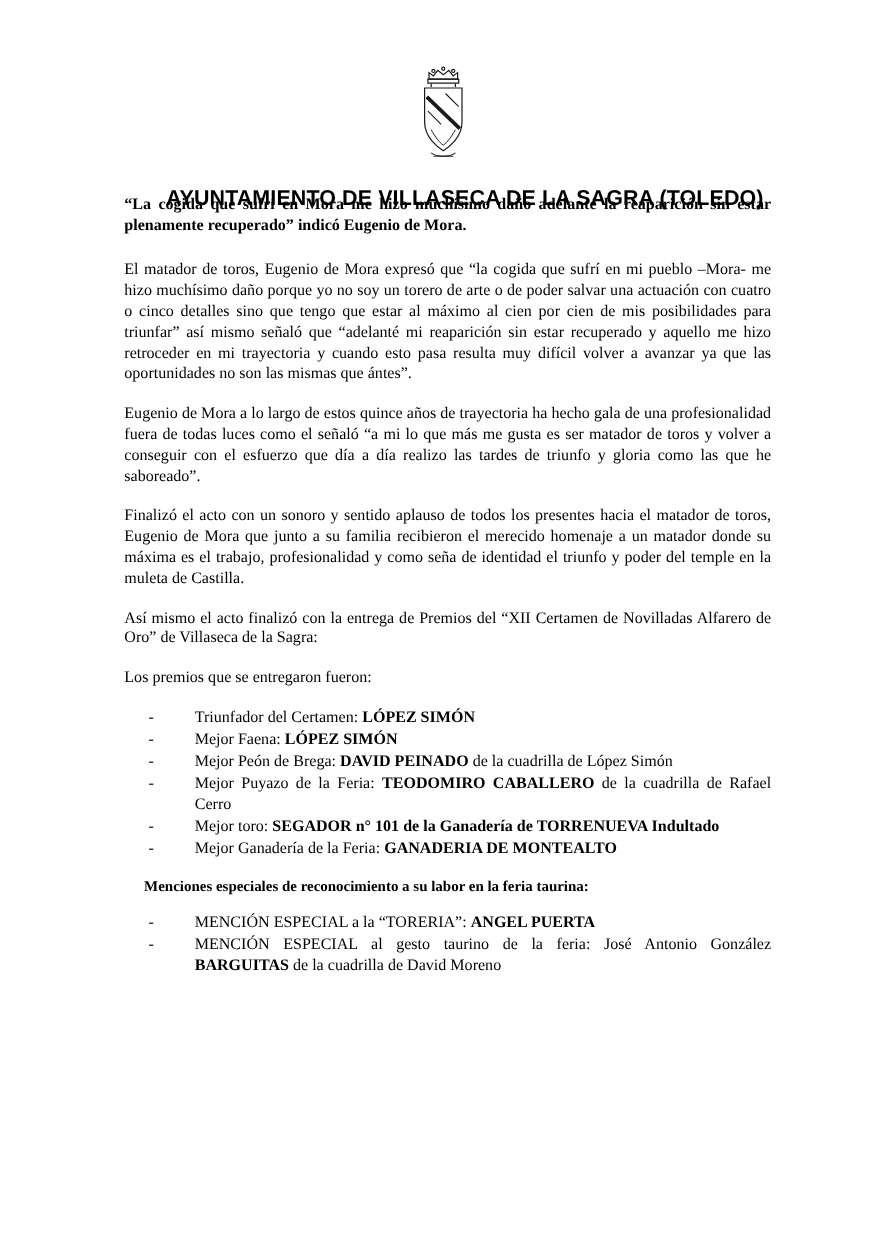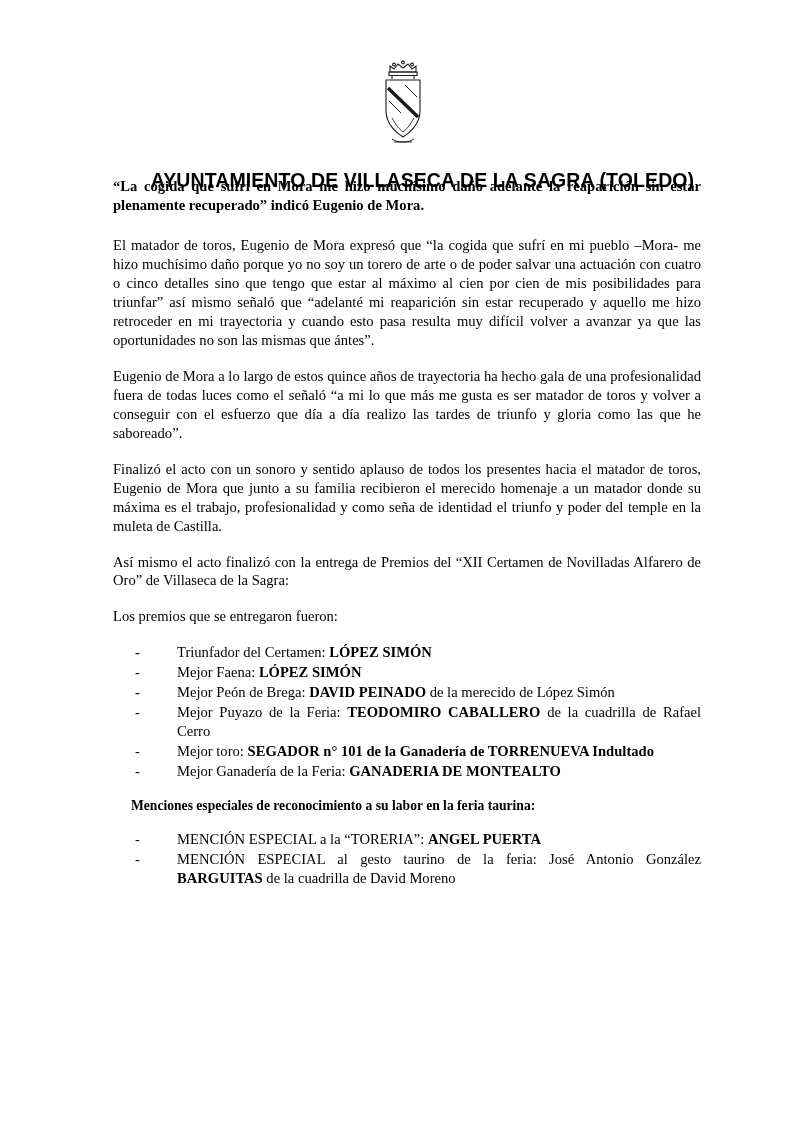--- a/index.html
+++ b/index.html
@@ -146,21 +146,21 @@
 
 
     <p>Así mismo el acto finalizó con la entrega de Premios del “XII Certamen de Novilladas Alfarero de Oro” de Villaseca de la Sagra:</p>
 
 
     <p>Los premios que se entregaron fueron:</p>
 
     <ul class="dash-list">
       <li><span class="dash">-</span><span>Triunfador del Certamen: </span><span class="bold">LÓPEZ SIMÓN</span><span></span></li>
       <li><span class="dash">-</span><span>Mejor Faena: </span><span class="bold">LÓPEZ SIMÓN</span><span></span></li>
-      <li><span class="dash">-</span><span>Mejor Peón de Brega: </span><span class="bold">DAVID PEINADO</span><span> de la merecido de López Simón</span></li>
+      <li><span class="dash">-</span><span>Mejor Peón de Brega: </span><span class="bold">DAVID PEINADO</span><span> de la cuadrilla de López Simón</span></li>
       <li><span class="dash">-</span><span>Mejor Puyazo de la Feria: </span><span class="bold">TEODOMIRO CABALLERO</span><span> de la cuadrilla de Rafael Cerro</span></li>
       <li><span class="dash">-</span><span>Mejor toro: </span><span class="bold">SEGADOR n° 101 de la Ganadería de TORRENUEVA   Indultado</span><span></span></li>
       <li><span class="dash">-</span><span>Mejor Ganadería de la Feria: </span><span class="bold">GANADERIA DE MONTEALTO</span><span></span></li>
     </ul>
 
     <p class="subsection-title">Menciones especiales de reconocimiento a su labor en la feria taurina:</p>
 
     <ul class="dash-list">
       <li><span class="dash">-</span><span>MENCIÓN ESPECIAL a la “TORERIA”: </span><span class="bold">ANGEL PUERTA</span><span></span></li>
       <li><span class="dash">-</span><span>MENCIÓN ESPECIAL al gesto taurino de la feria: José Antonio González </span><span class="bold">BARGUITAS</span><span> de la cuadrilla de David Moreno</span></li>

